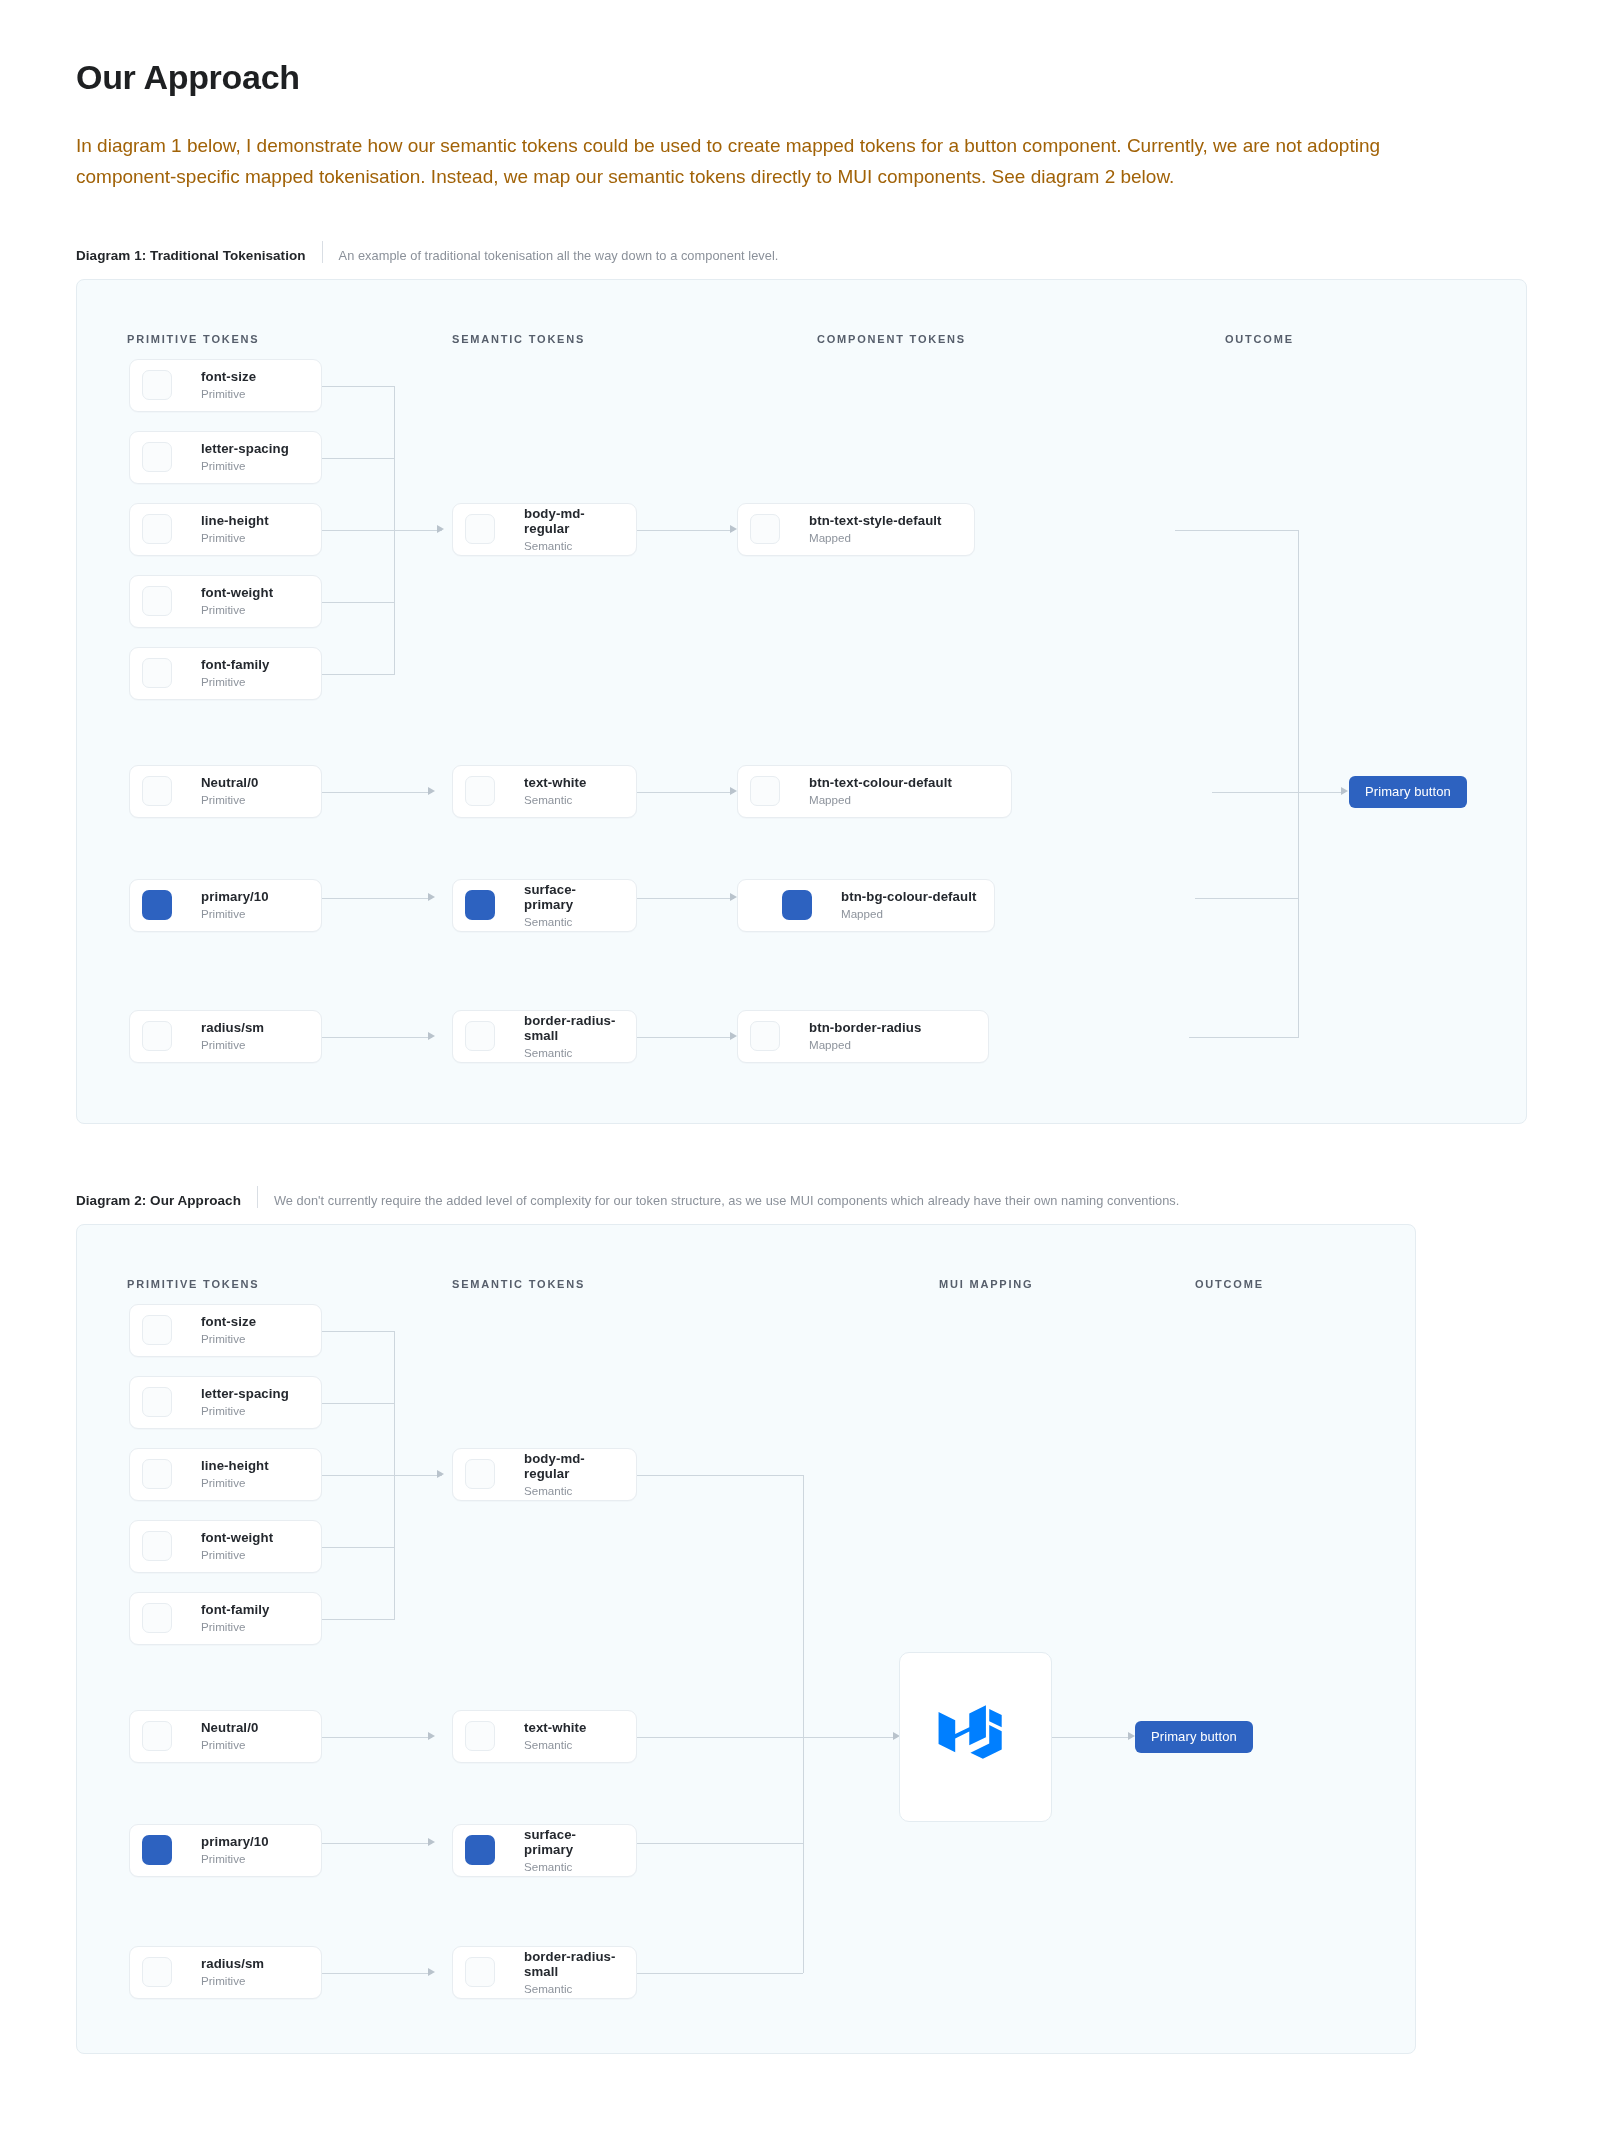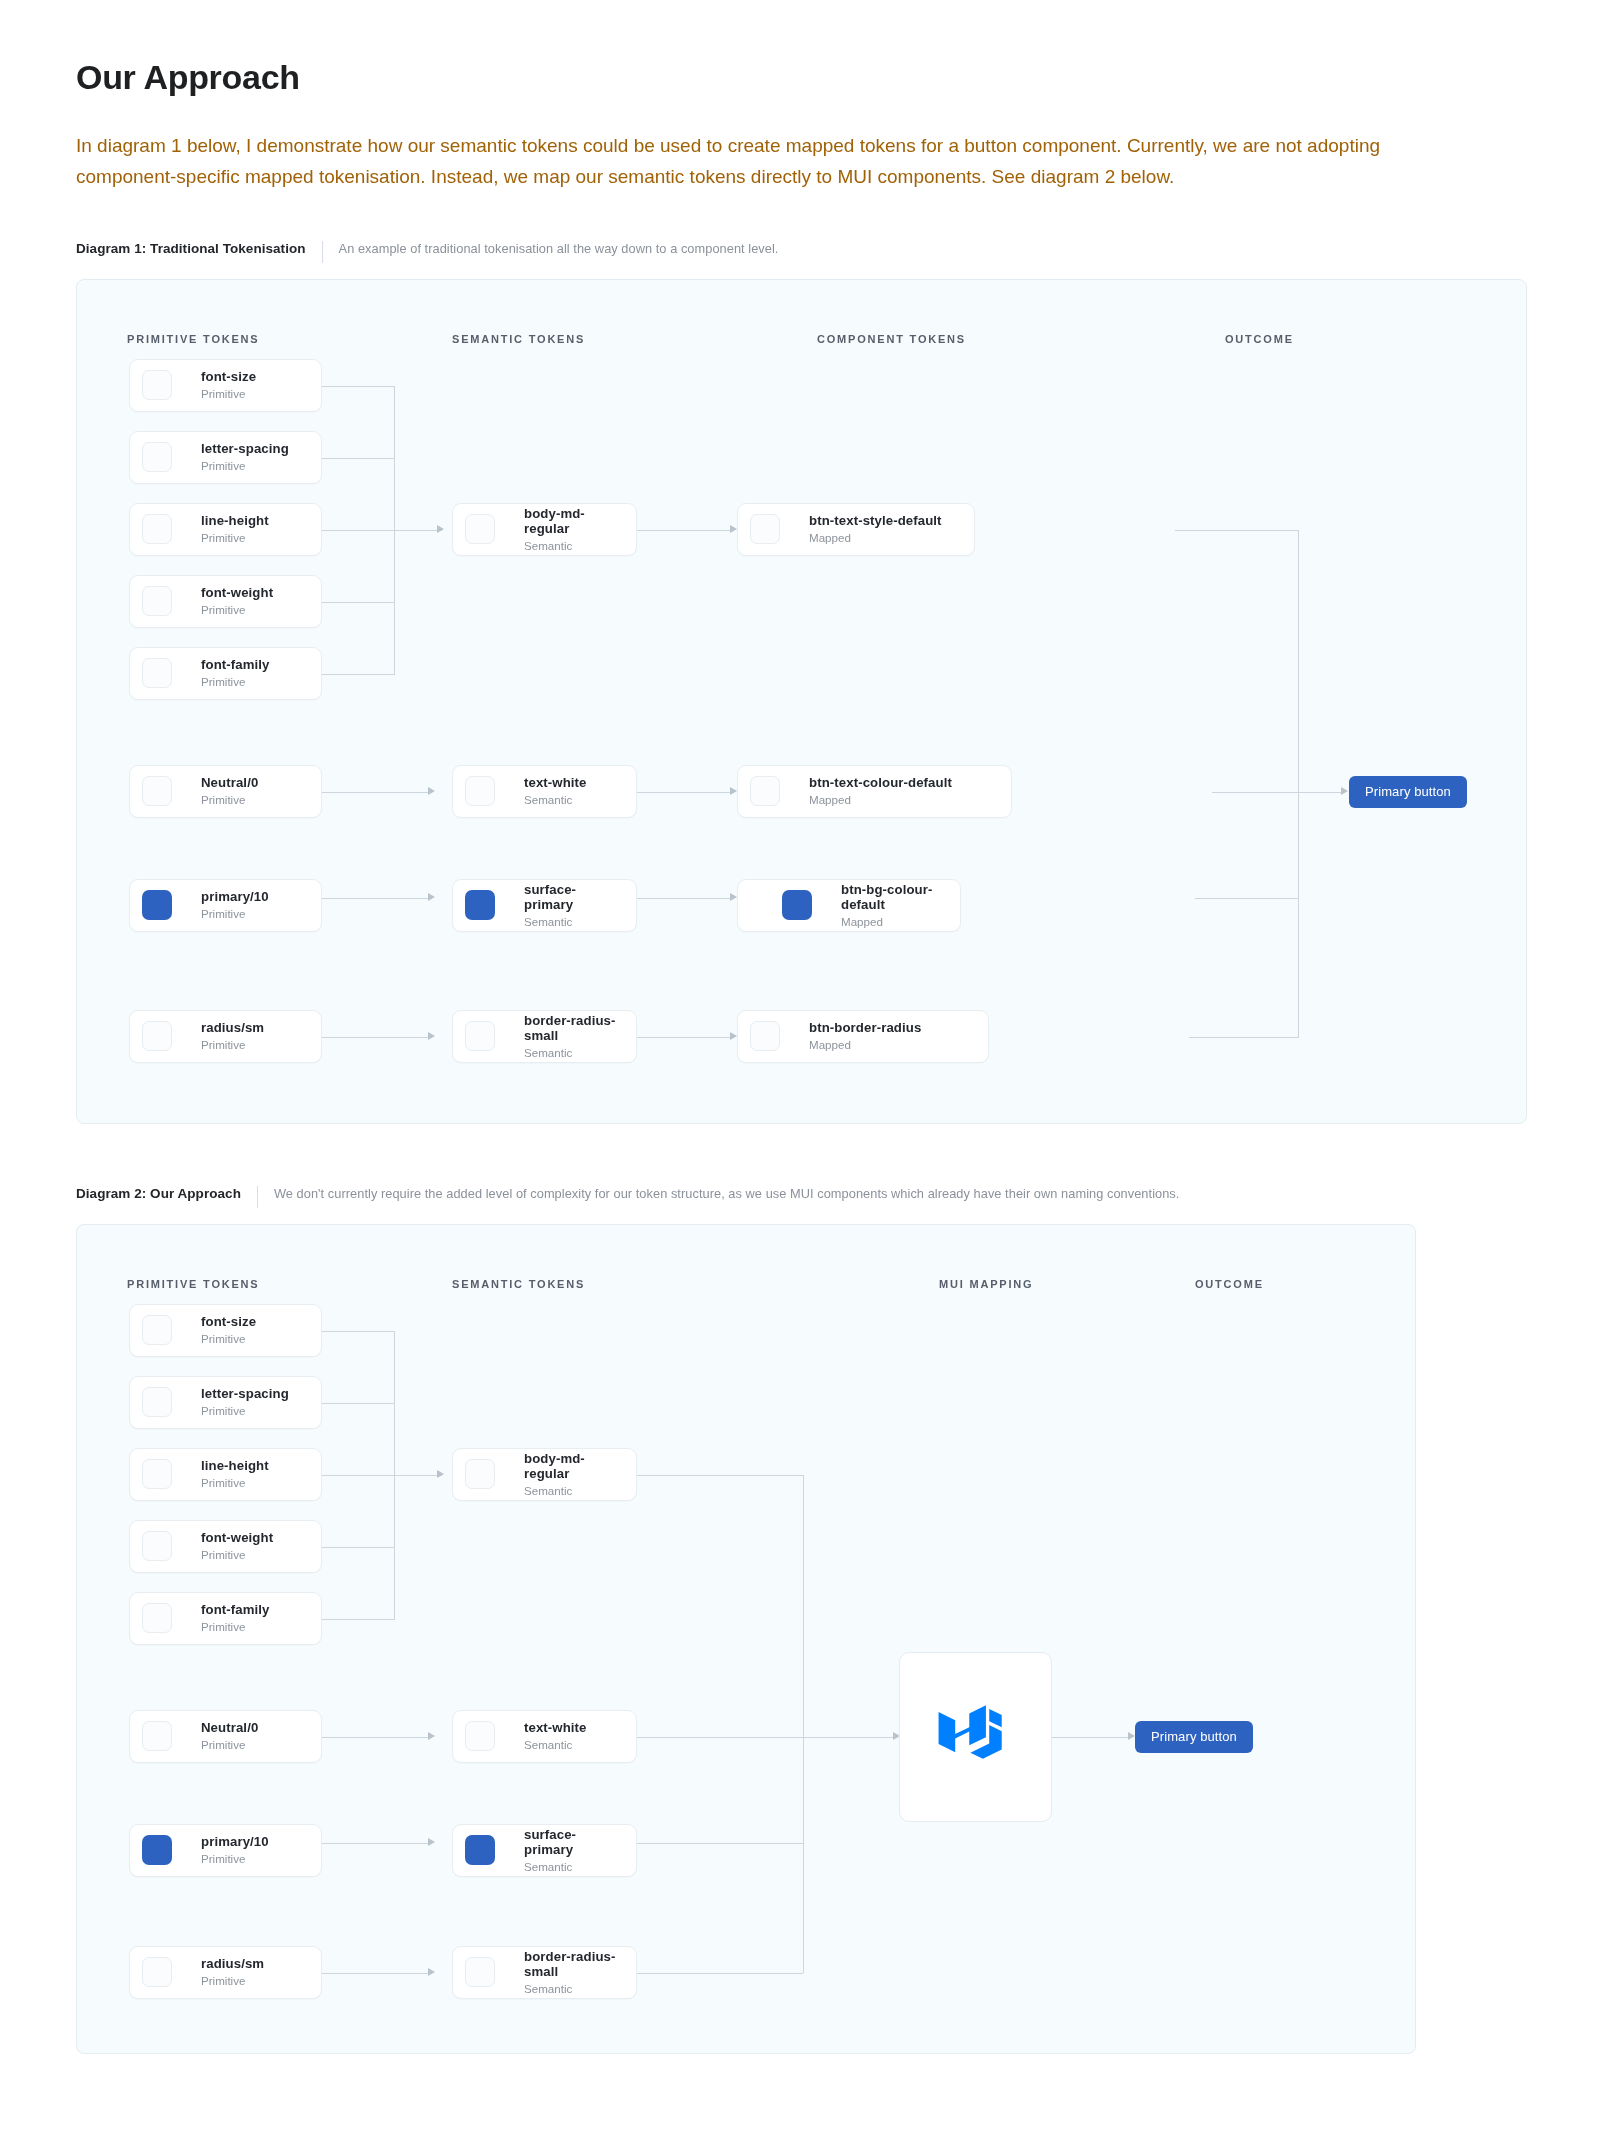--- a/index.html
+++ b/index.html
@@ -24,21 +24,21 @@
   .intro {
     font-size: 19px;
     line-height: 1.62;
     color: #a16207;
     max-width: 1330px;
     margin-bottom: 48px;
   }
 
   .caption-row {
     display: flex;
-    align-items: flex-start;
+    align-items: flex-end;
     gap: 0;
     margin-bottom: 16px;
   }
   .caption-strong {
     font-size: 13.5px;
     font-weight: 700;
     color: #23262a;
     padding-right: 16px;
     letter-spacing: 0.05px;
   }
@@ -307,21 +307,21 @@
         <span class="card-sub">Mapped</span>
       </span>
     </div>
     <div class="card" style="left:660px; top:485px; width:275px;">
       <span class="swatch"></span>
       <span class="card-text">
         <span class="card-title">btn-text-colour-default</span>
         <span class="card-sub">Mapped</span>
       </span>
     </div>
-    <div class="card" style="left:660px; top:599px; width:224px;padding-left:44px;">
+    <div class="card" style="left:660px; top:599px; width:258px;padding-left:44px;">
       <span class="swatch filled" style="background: rgb(45, 98, 192);"></span>
       <span class="card-text">
         <span class="card-title">btn-bg-colour-default</span>
         <span class="card-sub">Mapped</span>
       </span>
     </div>
     <div class="card" style="left:660px; top:730px; width:252px;">
       <span class="swatch"></span>
       <span class="card-text">
         <span class="card-title">btn-border-radius</span>

